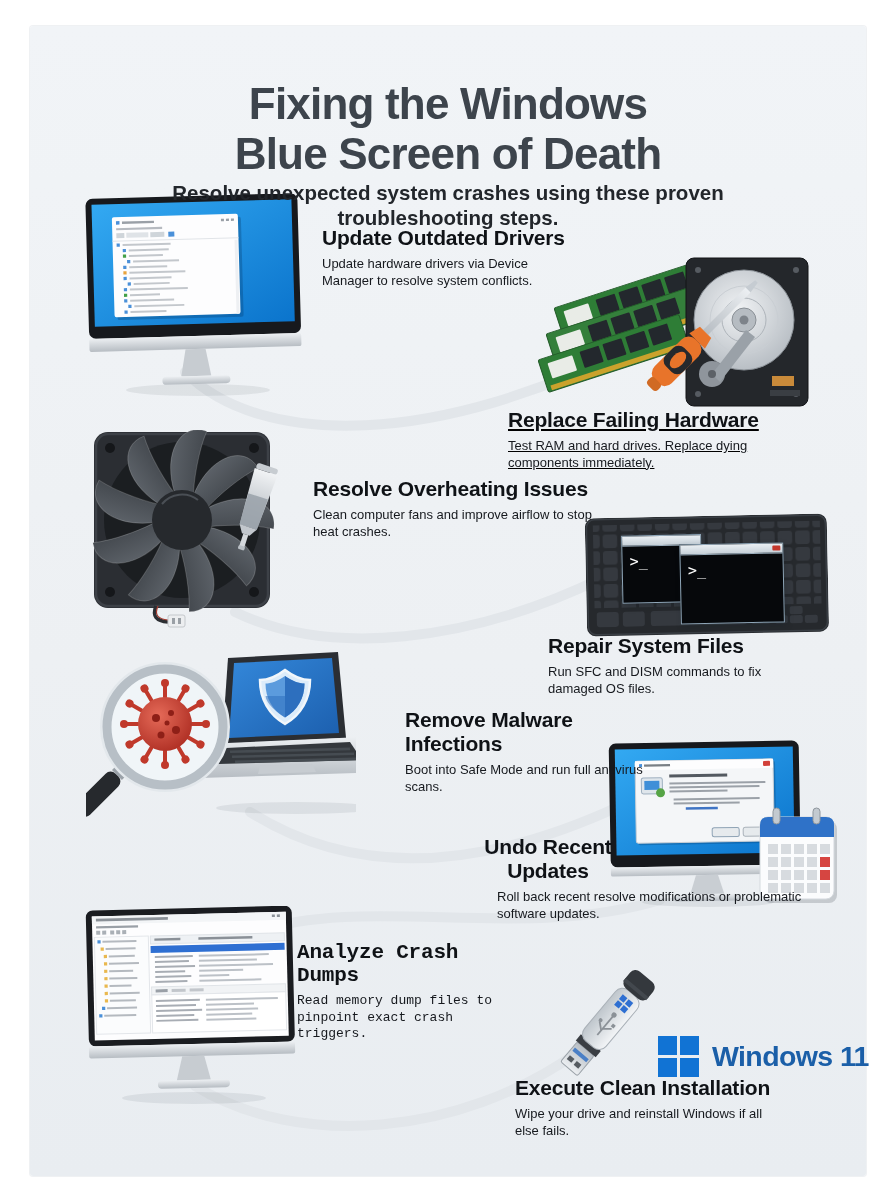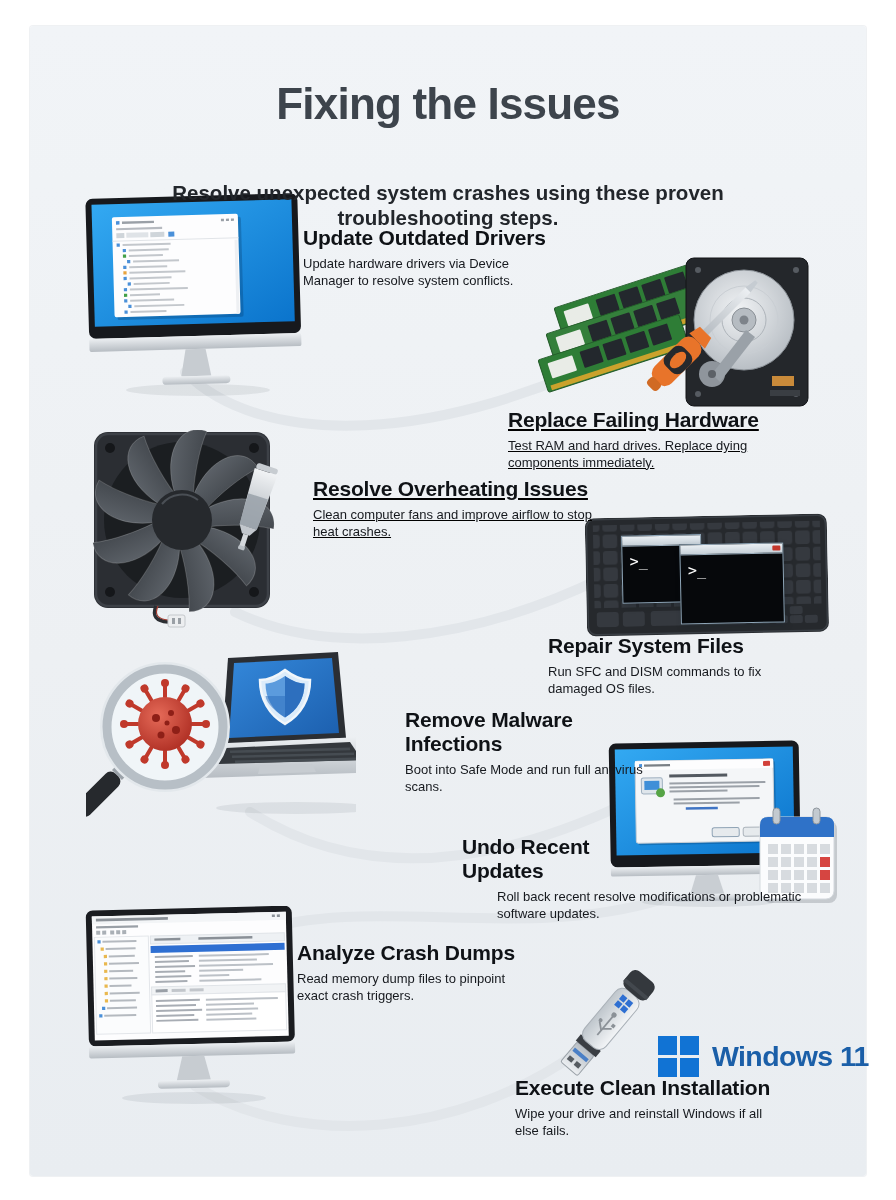--- a/index.html
+++ b/index.html
@@ -11,29 +11,29 @@
   .connectors{position:absolute;left:0;top:0;z-index:1;}
   .art{position:absolute;z-index:2;}
   .txt{position:absolute;z-index:3;}
   .txt h3{margin:0 0 6px 0;font-size:21px;font-weight:700;color:#0f1216;letter-spacing:-.2px;}
   .txt p{margin:0;font-size:13px;line-height:1.28;color:#16191e;}
   .hdr-title{position:absolute;top:50px;left:0;width:896px;text-align:center;z-index:3;
              font-size:44px;line-height:1.13;font-weight:700;color:#3d444c;letter-spacing:-.8px;}
   .hdr-sub{position:absolute;top:159px;left:158px;width:580px;text-align:center;z-index:3;
            font-size:20.5px;line-height:1.26;color:#22262b;font-weight:bold;}
   
-  .s1{left:303px;top:226px;width:252px;}
+  .s1{left:322px;top:226px;width:252px;}
   .s2{left:508px;top:408px;width:312px;text-decoration:underline;}
-  .s3{left:313px;top:477px;width:298px;text-decoration:underline;}
+  .s3{left:313px;top:477px;width:298px;}
   .s4{left:548px;top:634px;width:268px;}
   .s5{left:362px;top:708px;width:262px;margin-left:43px;}
   .s6{left:462px;top:835px;width:380px;}
-  .s6 h3{width:172px;text-align:left;}
+  .s6 h3{width:172px;text-align:center;}
   .s6 p{padding-left:35px;width:345px;}
-  .s7{left:297px;top:941px;width:232px;}
+  .s7{left:297px;top:941px;width:232px;font-family:Liberation Mono, monospace;}
   .s8{left:515px;top:1076px;width:268px;}
   
   .kbwrap{left:586px;top:516px;width:242px;height:128px;transform:rotate(-1.2deg);}
   .term{position:absolute;background:#06080b;border:1px solid #8fa6b8;box-shadow:2px 3px 6px rgba(20,30,40,.25);}
   .term .bar{height:9px;background:linear-gradient(180deg,#eaeff3,#c6d0d8);border-bottom:1px solid #9db0bf;position:relative;}
   .term .close{position:absolute;right:2px;top:2px;width:8px;height:5px;background:#c4372c;border-radius:1px;}
   .term .prompt{color:#ffffff;font-family:"DejaVu Sans Mono", monospace;font-size:15px;padding:6px 0 0 7px;}
   .term1{left:36px;top:18px;width:78px;height:66px;}
   .term2{left:94px;top:28px;width:102px;height:78px;}
   
@@ -91,21 +91,22 @@
     <g fill="none" stroke="#e2e6ea" stroke-width="10" stroke-linecap="round">
       <path d="M 185 372 C 260 448, 440 448, 640 342"></path>
       <path d="M 235 612 C 330 658, 470 642, 602 578"></path>
       <path d="M 250 812 C 360 882, 490 866, 620 806"></path>
       <path d="M 660 900 C 520 942, 370 894, 255 932"></path>
       <path d="M 195 1086 C 300 1150, 460 1136, 578 1052"></path>
     </g>
   </svg>
 
   <h1 class="hdr-title">
-    <span style="display:block">Fixing the Issues</span>
+    <span style="display:block">Fixing the Windows</span>
+    <span style="display:block">Blue Screen of Death</span>
   </h1>
   <p class="hdr-sub">Resolve unexpected system crashes using these proven troubleshooting steps.</p>
 
   <svg class="art" style="left:80px;top:194px" width="228" height="206" viewBox="0 0 228 206">
     <ellipse cx="118" cy="196" rx="72" ry="6" fill="rgba(25,35,45,.08)"></ellipse>
     <g transform="rotate(-1.6 114 100)">
       <rect x="8" y="2" width="212" height="140" rx="7" fill="#17191d"></rect>
       <rect x="14" y="8" width="200" height="122" fill="url(#scrB)"></rect>
       <rect x="37" y="24" width="126" height="100" rx="2" fill="rgba(0,40,80,.25)"></rect>
       <rect x="34" y="21" width="126" height="100" rx="2" fill="#fdfdfe"></rect>

